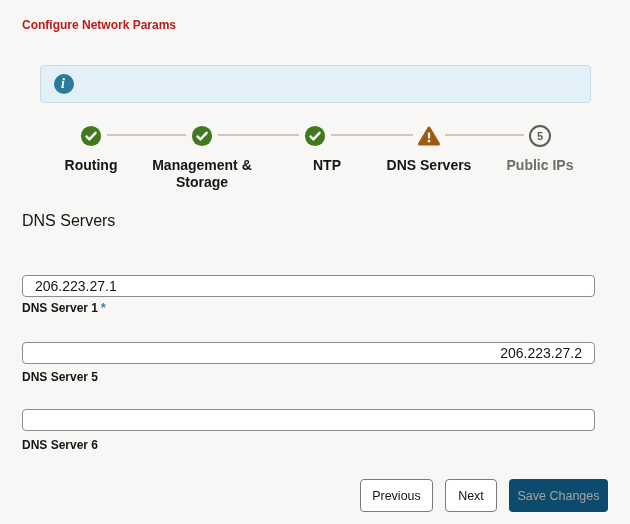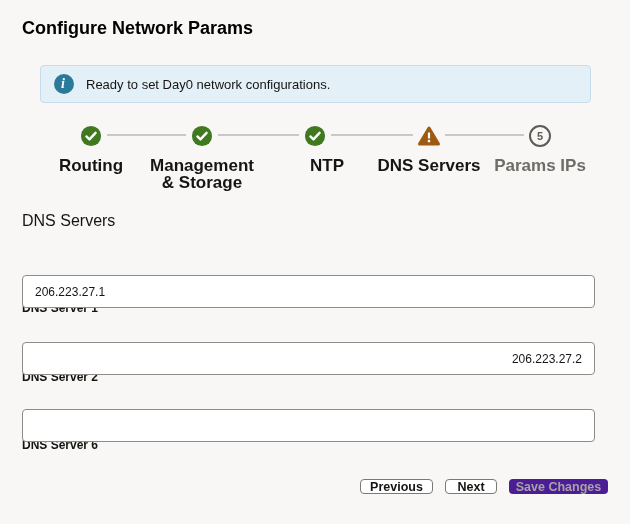--- a/index.html
+++ b/index.html
@@ -9,21 +9,21 @@
     font-family: "Liberation Sans", sans-serif;
     color: #161513;
     position: relative;
     overflow: hidden;
   }
   .abs { position: absolute; }
 
   
   .page-title {
     left: 22px; top: 18px;
-    font-size: 18px; font-weight: 700; color: #000000;
+    font-size: 12px; font-weight: 700; color: #b91c1c;
   }
 
   
   .banner {
     left: 40px; top: 65px; width: 551px; height: 38px;
     background: #e4f0f8;
     border: 1px solid #c6dcea;
     border-radius: 4px;
     box-sizing: border-box;
     display: flex; align-items: center;
@@ -51,78 +51,77 @@
   .si4 { left: 417px; } .si5 { left: 528px; }
   .num-circle {
     width: 18px; height: 18px; border-radius: 50%;
     border: 2px solid #5c5b57; color: #5c5b57;
     font-size: 11px; font-weight: 700;
     display: flex; align-items: center; justify-content: center;
     background: #f8f7f5;
   }
   .step-label {
     position: absolute; top: 157px; width: 110px;
-    text-align: center; font-size: 17px; font-weight: 700;
+    text-align: center; font-size: 14px; font-weight: 700;
     line-height: 17px; color: #161513;
   }
   .sl1 { left: 36px; } .sl2 { left: 147px; } .sl3 { left: 272px; }
   .sl4 { left: 374px; } .sl5 { left: 485px; color: #6e6d6a; }
 
   
   .section-heading { left: 22px; top: 212px; font-size: 16px; font-weight: 400; color: #161513; }
 
   
   .field-label {
     left: 22px; font-size: 12px; font-weight: 700; color: #161513; margin-top: 48px;
   }
   .req-mark { color: #327da3; font-weight: 700; margin-left: 3px; }
   .text-input {
-    position: absolute; left: 22px; width: 573px; height: 33px;
+    position: absolute; left: 22px; width: 573px; height: 22px;
     box-sizing: border-box;
     background: #ffffff;
     border: 1px solid #8d8c8a;
     border-radius: 4px;
     padding: 0 12px;
     font-family: "Liberation Sans", sans-serif;
-    font-size: 12px; color: #161513;
+    font-size: 14px; color: #161513;
     outline: none;
   }
   .lbl1 { top: 253px; } .in1 { top: 275px; }
   .lbl2 { top: 322px; } .in2 { top: 342px; text-align: right; }
   .lbl3 { top: 390px; } .in3 { top: 409px; }
 
   
   .btn {
-    position: absolute; top: 479px; height: 15px;
+    position: absolute; top: 479px; height: 33px;
     box-sizing: border-box;
     border-radius: 4px;
     font-family: "Liberation Sans", sans-serif;
-    font-size: 12.5px; font-weight: 700;
+    font-size: 12.5px; font-weight: 400;
     display: flex; align-items: center; justify-content: center;
     cursor: pointer;
   }
   .btn-secondary {
     background: #ffffff; border: 1px solid #7b7a76; color: #161513;
   }
   .btn-prev { left: 360px; width: 73px; }
   .btn-next { left: 445px; width: 52px; text-align: right; }
   .btn-disabled {
     left: 509px; width: 99px;
-    background: #4c1d95; border: none; color: #a6a5a2;
+    background: #0c4a6e; border: none; color: #a6a5a2;
     cursor: default;
   }
 </style>
 </head>
 <body>
 
 <div class="abs page-title">Configure Network Params</div>
 
 <div class="abs banner">
   <div class="info-icon">i</div>
-  <div class="banner-text">Ready to set Day0 network configurations.</div>
 </div>
 
 <div class="connector c1"></div>
 <div class="connector c2"></div>
 <div class="connector c3"></div>
 <div class="connector c4"></div>
 
 <div class="step-icon si1">
   <svg width="22" height="22" viewBox="0 0 24 24">
     <circle cx="12" cy="12" r="11" fill="#40791f"></circle>
@@ -149,28 +148,28 @@
   </svg>
 </div>
 <div class="step-icon si5">
   <div class="num-circle">5</div>
 </div>
 
 <div class="step-label sl1">Routing</div>
 <div class="step-label sl2">Management &amp; Storage</div>
 <div class="step-label sl3">NTP</div>
 <div class="step-label sl4">DNS Servers</div>
-<div class="step-label sl5">Params IPs</div>
+<div class="step-label sl5">Public IPs</div>
 
 <div class="abs section-heading">DNS Servers</div>
 
 <div class="abs field-label lbl1"><span>DNS Server 1</span><span class="req-mark">*</span></div>
 <input class="text-input in1" type="text" value="206.223.27.1" style="">
 
-<div class="abs field-label lbl2">DNS Server 2</div>
+<div class="abs field-label lbl2">DNS Server 5</div>
 <input class="text-input in2" type="text" value="206.223.27.2" style="">
 
 <div class="abs field-label lbl3">DNS Server 6</div>
 <input class="text-input in3" type="text" value="" style="">
 
 <button class="btn btn-secondary btn-prev">Previous</button>
 <button class="btn btn-secondary btn-next">Next</button>
 <button class="btn btn-disabled" disabled="">Save Changes</button>
 
 </body></html>

